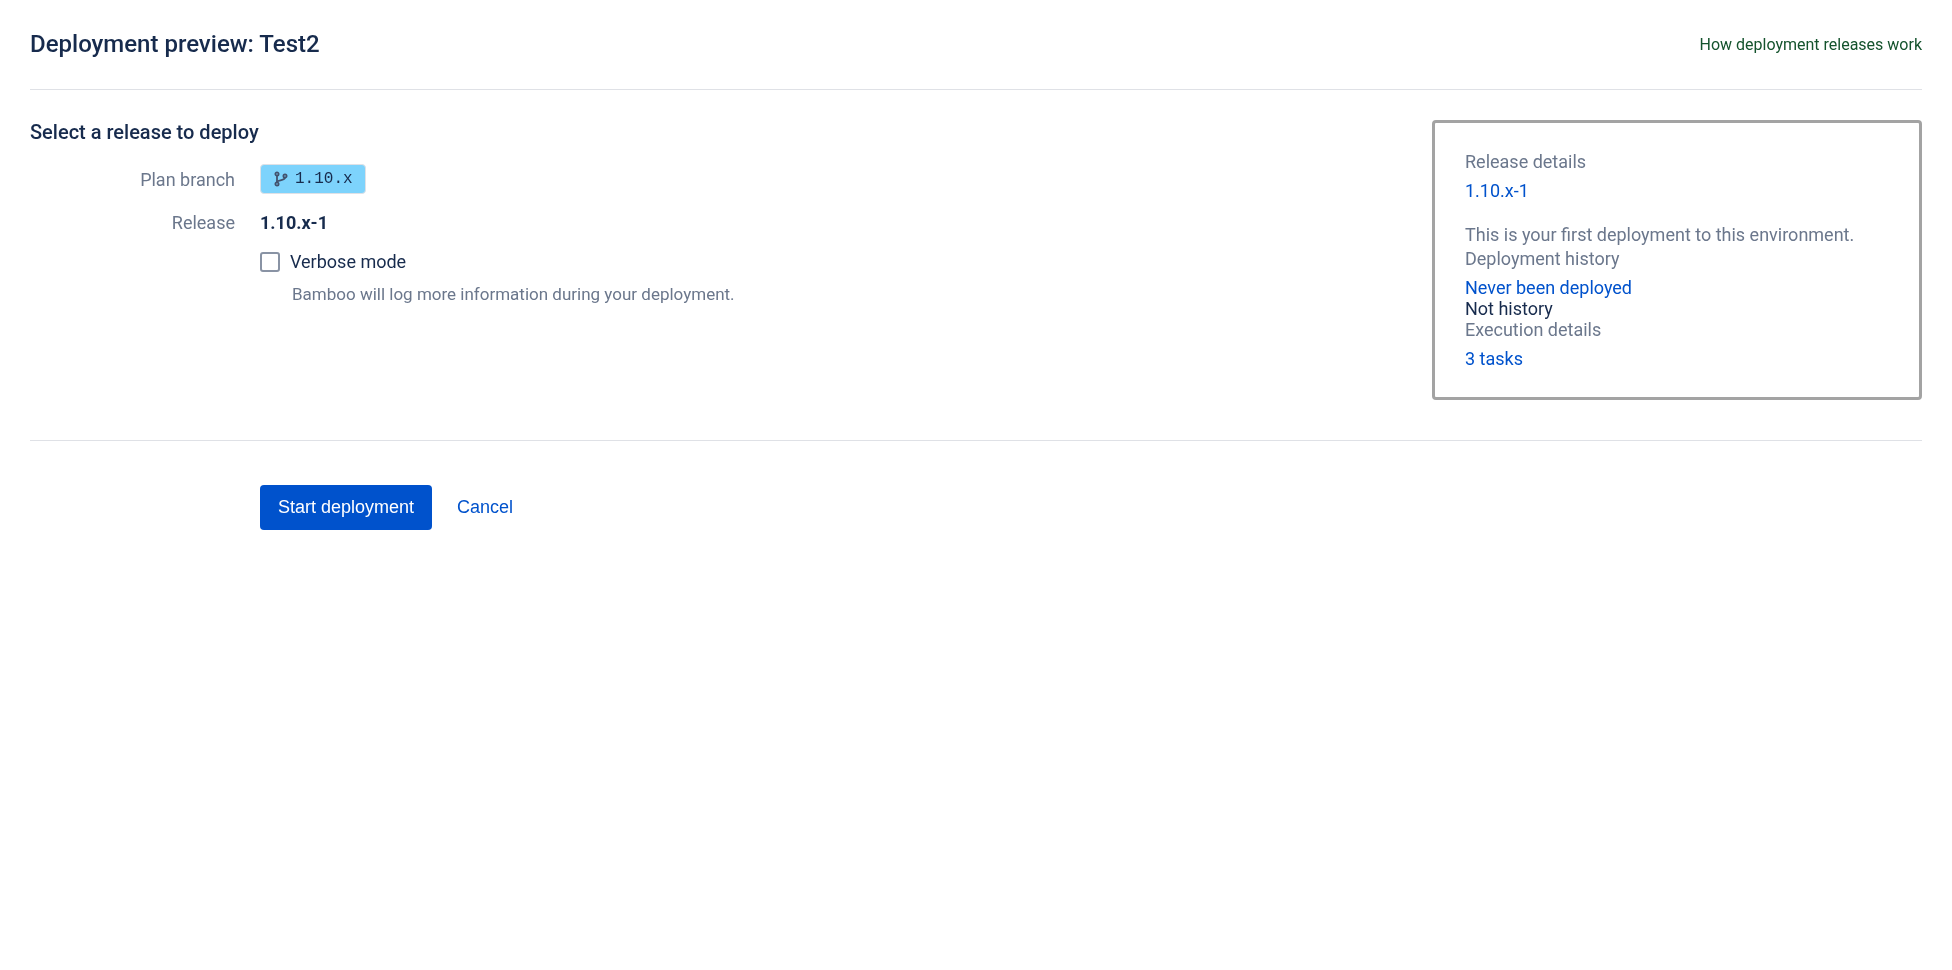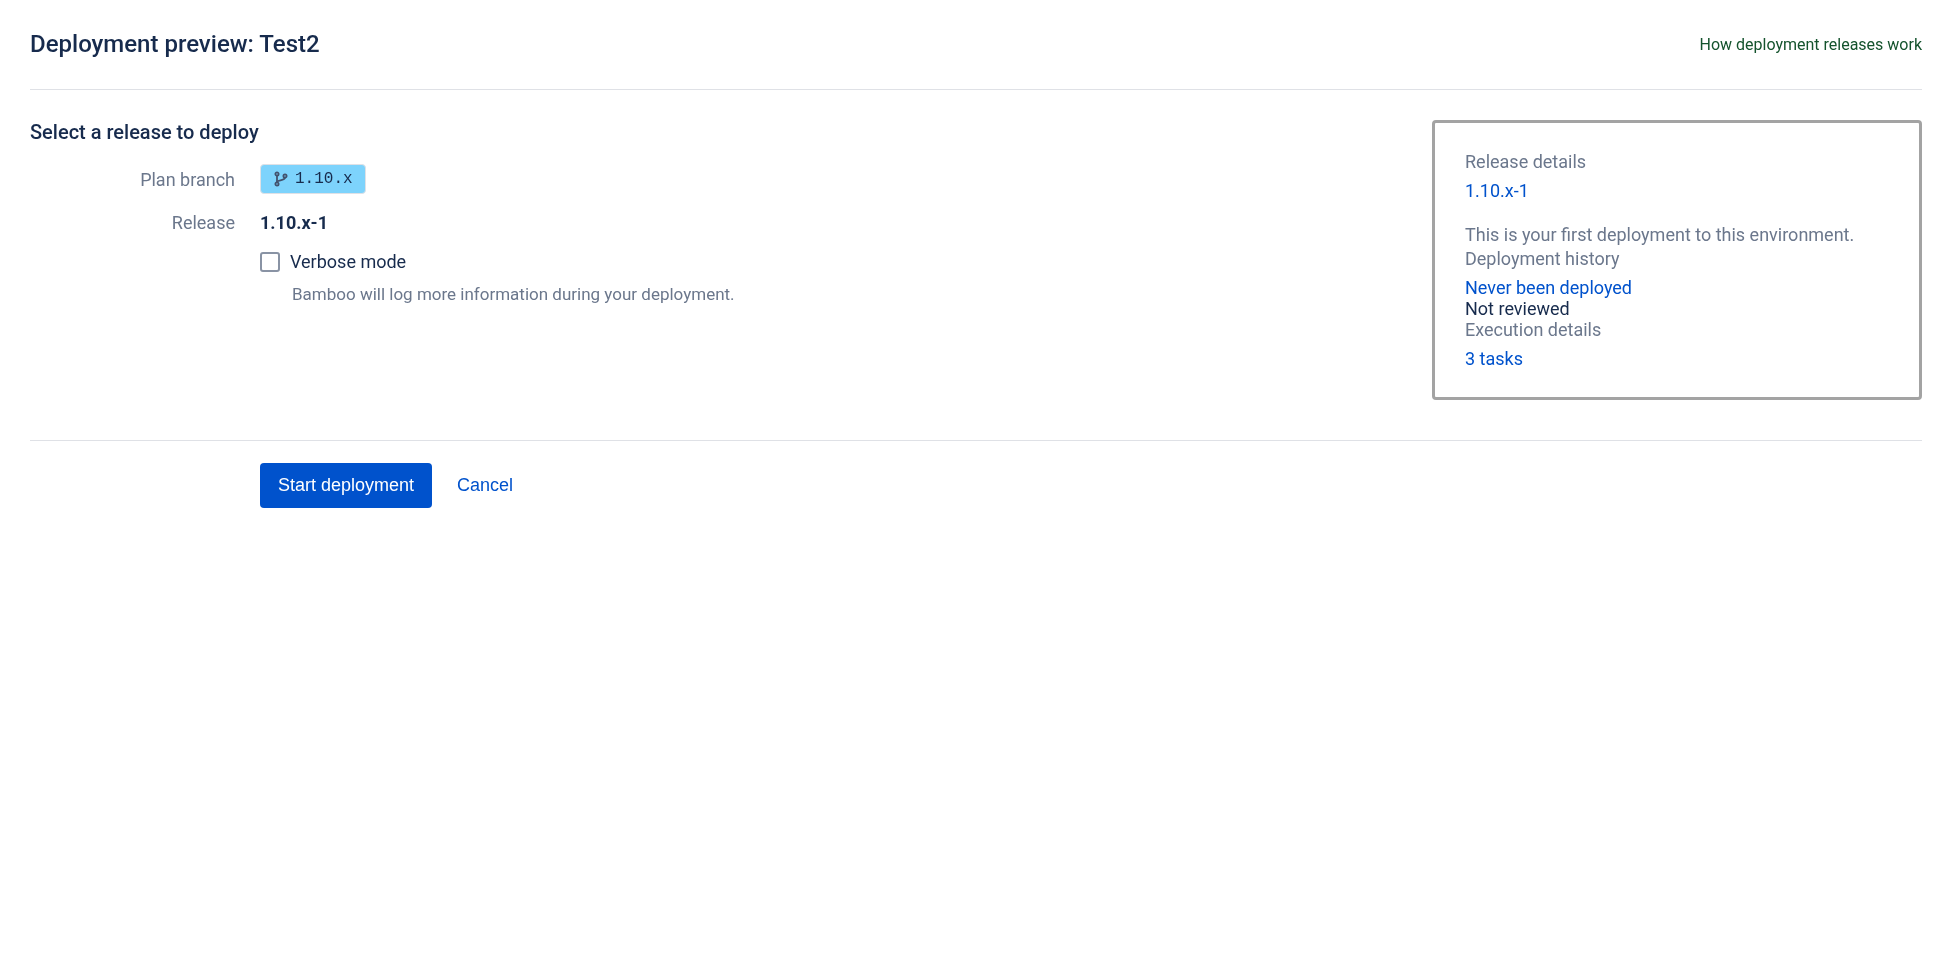--- a/index.html
+++ b/index.html
@@ -135,21 +135,21 @@
     }
     .details-note {
       color: #6B778C;
       font-size: 18px;
       margin-top: 20px;
       line-height: 1.5;
     }
     .footer {
       border-top: 1px solid #DFE1E6;
       margin-top: 40px;
-      padding-top: 22px;
+      padding-top: 44px;
       padding-left: 230px;
       display: flex;
       align-items: center;
       gap: 25px;
     }
     .btn-primary {
       background: #0052CC;
       color: #fff;
       border: none;
       border-radius: 4px;
@@ -207,21 +207,21 @@
   </div>
 
   <div class="details-panel">
     <div class="details-heading">Release details</div>
     <a class="details-link">1.10.x-1</a>
     <div class="details-note">This is your first deployment to this environment.</div>
 
     <div class="details-heading">Deployment history</div>
     <a class="details-link">Never been deployed</a>
 
-    <div class="details-text">Not reviewed</div>
+    <div class="details-text">Not history</div>
 
     <div class="details-heading">Execution details</div>
     <a class="details-link">3 tasks</a>
   </div>
 </div>
 
 <div class="footer">
   <button class="btn-primary">Start deployment</button>
   <button class="btn-link">Cancel</button>
 </div>

